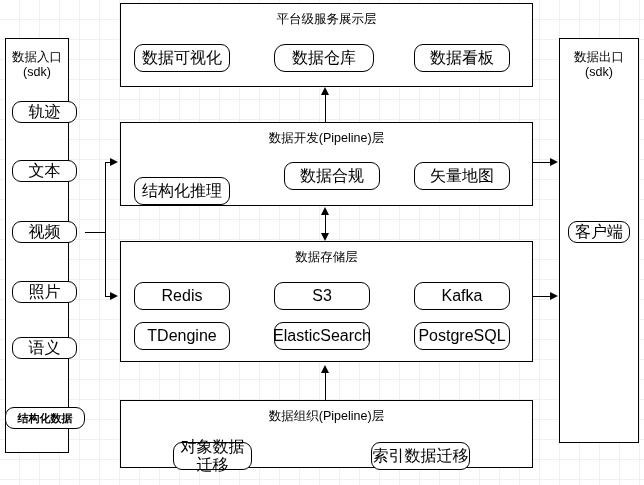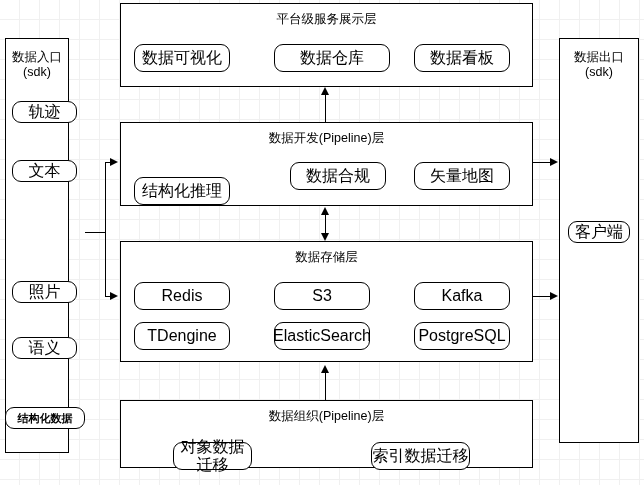--- a/index.html
+++ b/index.html
@@ -93,42 +93,43 @@
 
 <div id="canvas">
 
   <div class="panel" style="left:5px; top:38px; width:64px; height:415px;">
     <div class="panel-title" style="top:11px;">数据入口
 (sdk)</div>
   </div>
 
   <div class="chip" style="left:12px; top:101px; width:65px; height:22px;">轨迹</div>
   <div class="chip" style="left:12px; top:160px; width:65px; height:22px;">文本</div>
+  <div class="chip" style="left:12px; top:221px; width:65px; height:22px;">视频</div>
   <div class="chip" style="left:12px; top:281px; width:65px; height:22px;">照片</div>
   <div class="chip" style="left:12px; top:337px; width:65px; height:22px;">语义</div>
   <div class="chip small-text" style="left:5px; top:407px; width:80px; height:22px;font-weight:bold;">结构化数据</div>
 
   <div class="panel" style="left:559px; top:38px; width:80px; height:405px;">
     <div class="panel-title" style="top:11px;">数据出口
 (sdk)</div>
   </div>
   <div class="chip" style="left:568px; top:221px; width:62px; height:22px;">客户端</div>
 
   <div class="panel" style="left:120px; top:3px; width:413px; height:84px;">
     <div class="panel-title" style="top:8px;">平台级服务展示层</div>
   </div>
   <div class="chip" style="left:134px; top:44px; width:96px; height:28px;">数据可视化</div>
-  <div class="chip" style="left:274px; top:44px; width:116px; height:28px;">数据仓库</div>
+  <div class="chip" style="left:274px; top:44px; width:100px; height:28px;border-radius:11px;">数据仓库</div>
   <div class="chip" style="left:414px; top:44px; width:96px; height:28px;">数据看板</div>
 
   <div class="panel" style="left:120px; top:122px; width:413px; height:84px;">
     <div class="panel-title" style="top:8px;">数据开发(Pipeline)层</div>
   </div>
   <div class="chip" style="left:134px; top:162px; width:96px; height:28px;margin-top:15px;">结构化推理</div>
-  <div class="chip" style="left:290px; top:162px; width:96px; height:28px;">数据合规</div>
+  <div class="chip" style="left:284px; top:162px; width:96px; height:28px;">数据合规</div>
   <div class="chip" style="left:414px; top:162px; width:96px; height:28px;">矢量地图</div>
 
   <div class="panel" style="left:120px; top:241px; width:413px; height:121px;">
     <div class="panel-title" style="top:8px;">数据存储层</div>
   </div>
   <div class="chip" style="left:134px; top:282px; width:96px; height:28px;">Redis</div>
   <div class="chip" style="left:274px; top:282px; width:96px; height:28px;">S3</div>
   <div class="chip" style="left:414px; top:282px; width:96px; height:28px;">Kafka</div>
   <div class="chip" style="left:134px; top:322px; width:96px; height:28px;">TDengine</div>
   <div class="chip" style="left:274px; top:322px; width:96px; height:28px;">ElasticSearch</div>

